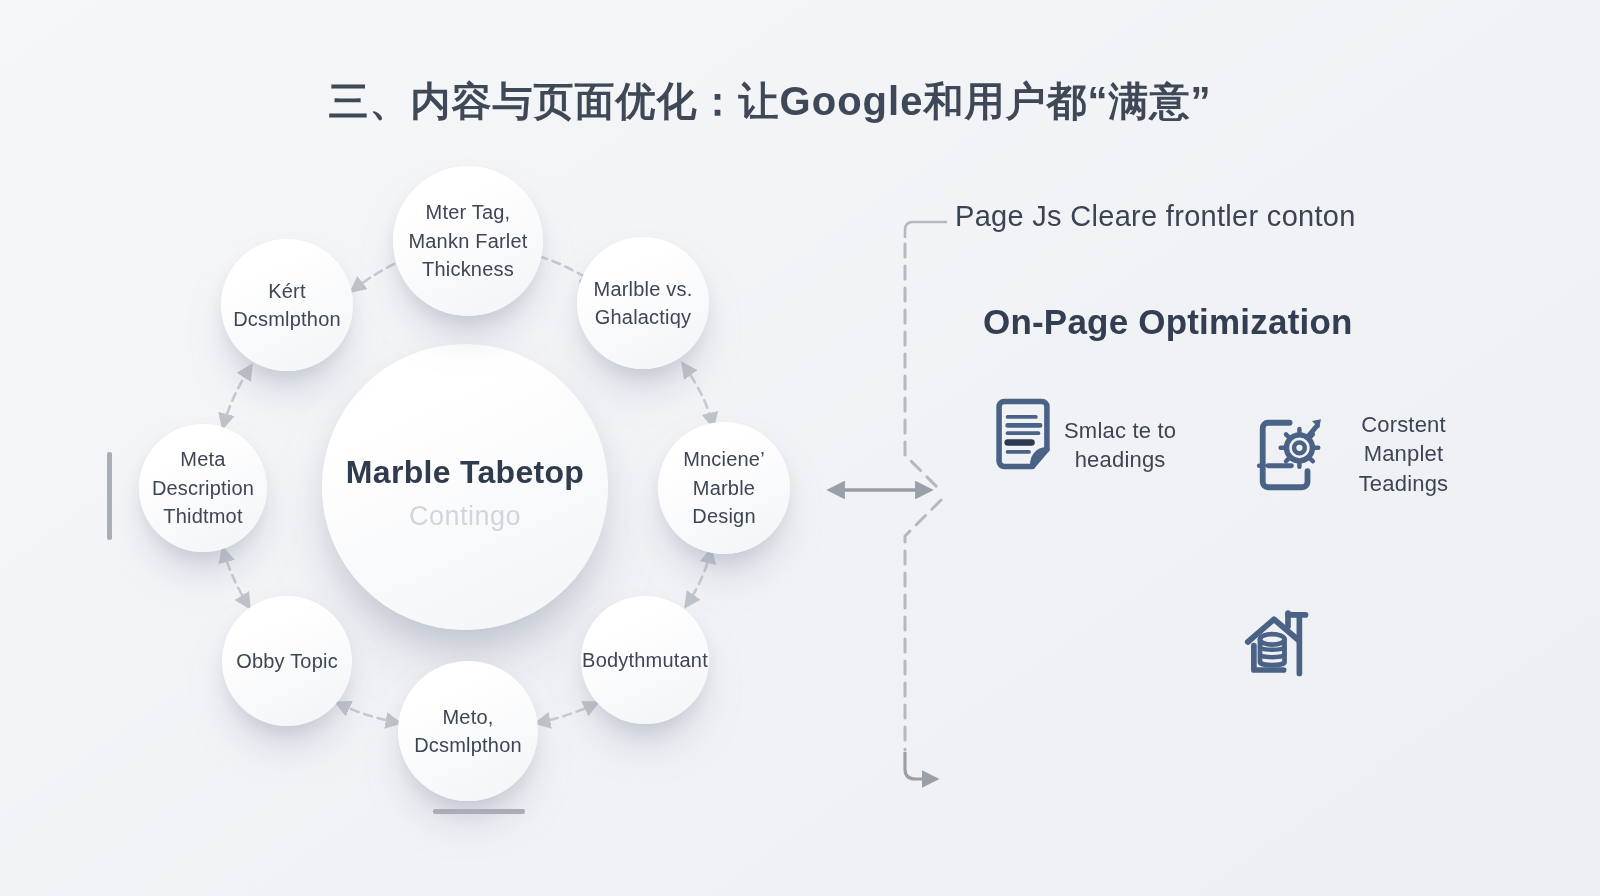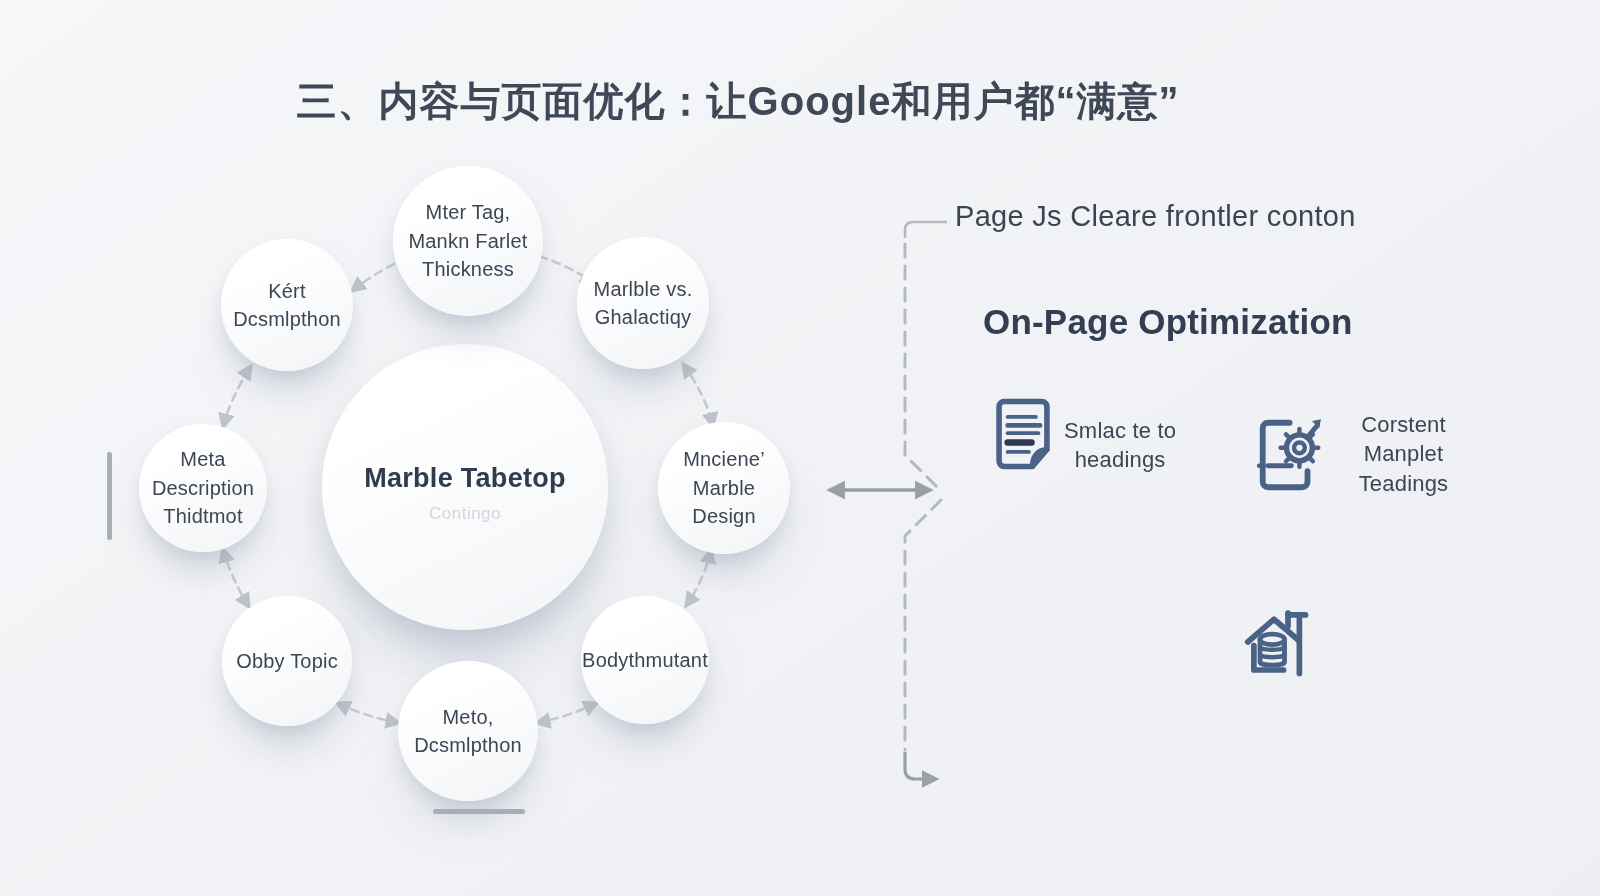--- a/index.html
+++ b/index.html
@@ -4,33 +4,33 @@
 <style>
   html,body{margin:0;padding:0;}
   .stage{
     position:relative;width:1600px;height:896px;overflow:hidden;
     background:linear-gradient(145deg,#f6f7f9 0%,#f1f2f5 55%,#edeff2 100%);
     font-family:"Liberation Sans","DejaVu Sans",sans-serif;color:#3d4655;
   }
   .abs{position:absolute;}
   
   .title{top:74px;left:0;width:1476px;text-align:center;font-size:40px;
-         font-weight:600;color:#3f4856;letter-spacing:1px;}
+         font-weight:600;color:#3f4856;letter-spacing:1px;padding-left:32px;}
   .title .t-bold{font-weight:800;}
   
   .circle{
     border-radius:50%;
     background:linear-gradient(155deg,#ffffff 25%,#f2f4f7 100%);
     box-shadow:0 26px 42px -14px rgba(148,158,176,.55),0 6px 14px rgba(160,170,185,.15);
     display:flex;align-items:center;justify-content:center;text-align:center;
   }
   .hub-center{left:322px;top:344px;width:286px;height:286px;flex-direction:column;
     box-shadow:0 38px 60px -18px rgba(148,158,176,.55),0 10px 24px rgba(160,170,185,.18);}
-  .hub-title{font-size:27px;font-weight:600;color:#303b4d;letter-spacing:.3px;margin-top:12px;}
-  .hub-subtitle{font-size:17px;font-weight:500;color:#d2d5db;margin-top:10px;letter-spacing:.5px;}
+  .hub-title{font-size:32px;font-weight:600;color:#303b4d;letter-spacing:.3px;margin-top:12px;}
+  .hub-subtitle{font-size:27px;font-weight:500;color:#d2d5db;margin-top:10px;letter-spacing:.5px;}
   .sat-label{white-space:pre-line;font-size:20px;font-weight:500;color:#3d4655;
     line-height:1.42;letter-spacing:.2px;padding:0 8px;}
   .sat-top{left:393px;top:166px;width:150px;height:150px;}
   .sat-tr{left:577px;top:237px;width:132px;height:132px;}
   .sat-r{left:658px;top:422px;width:132px;height:132px;}
   .sat-br{left:581px;top:596px;width:128px;height:128px;}
   .sat-b{left:398px;top:661px;width:140px;height:140px;}
   .sat-bl{left:222px;top:596px;width:130px;height:130px;}
   .sat-l{left:139px;top:424px;width:128px;height:128px;}
   .sat-tl{left:221px;top:239px;width:132px;height:132px;}

